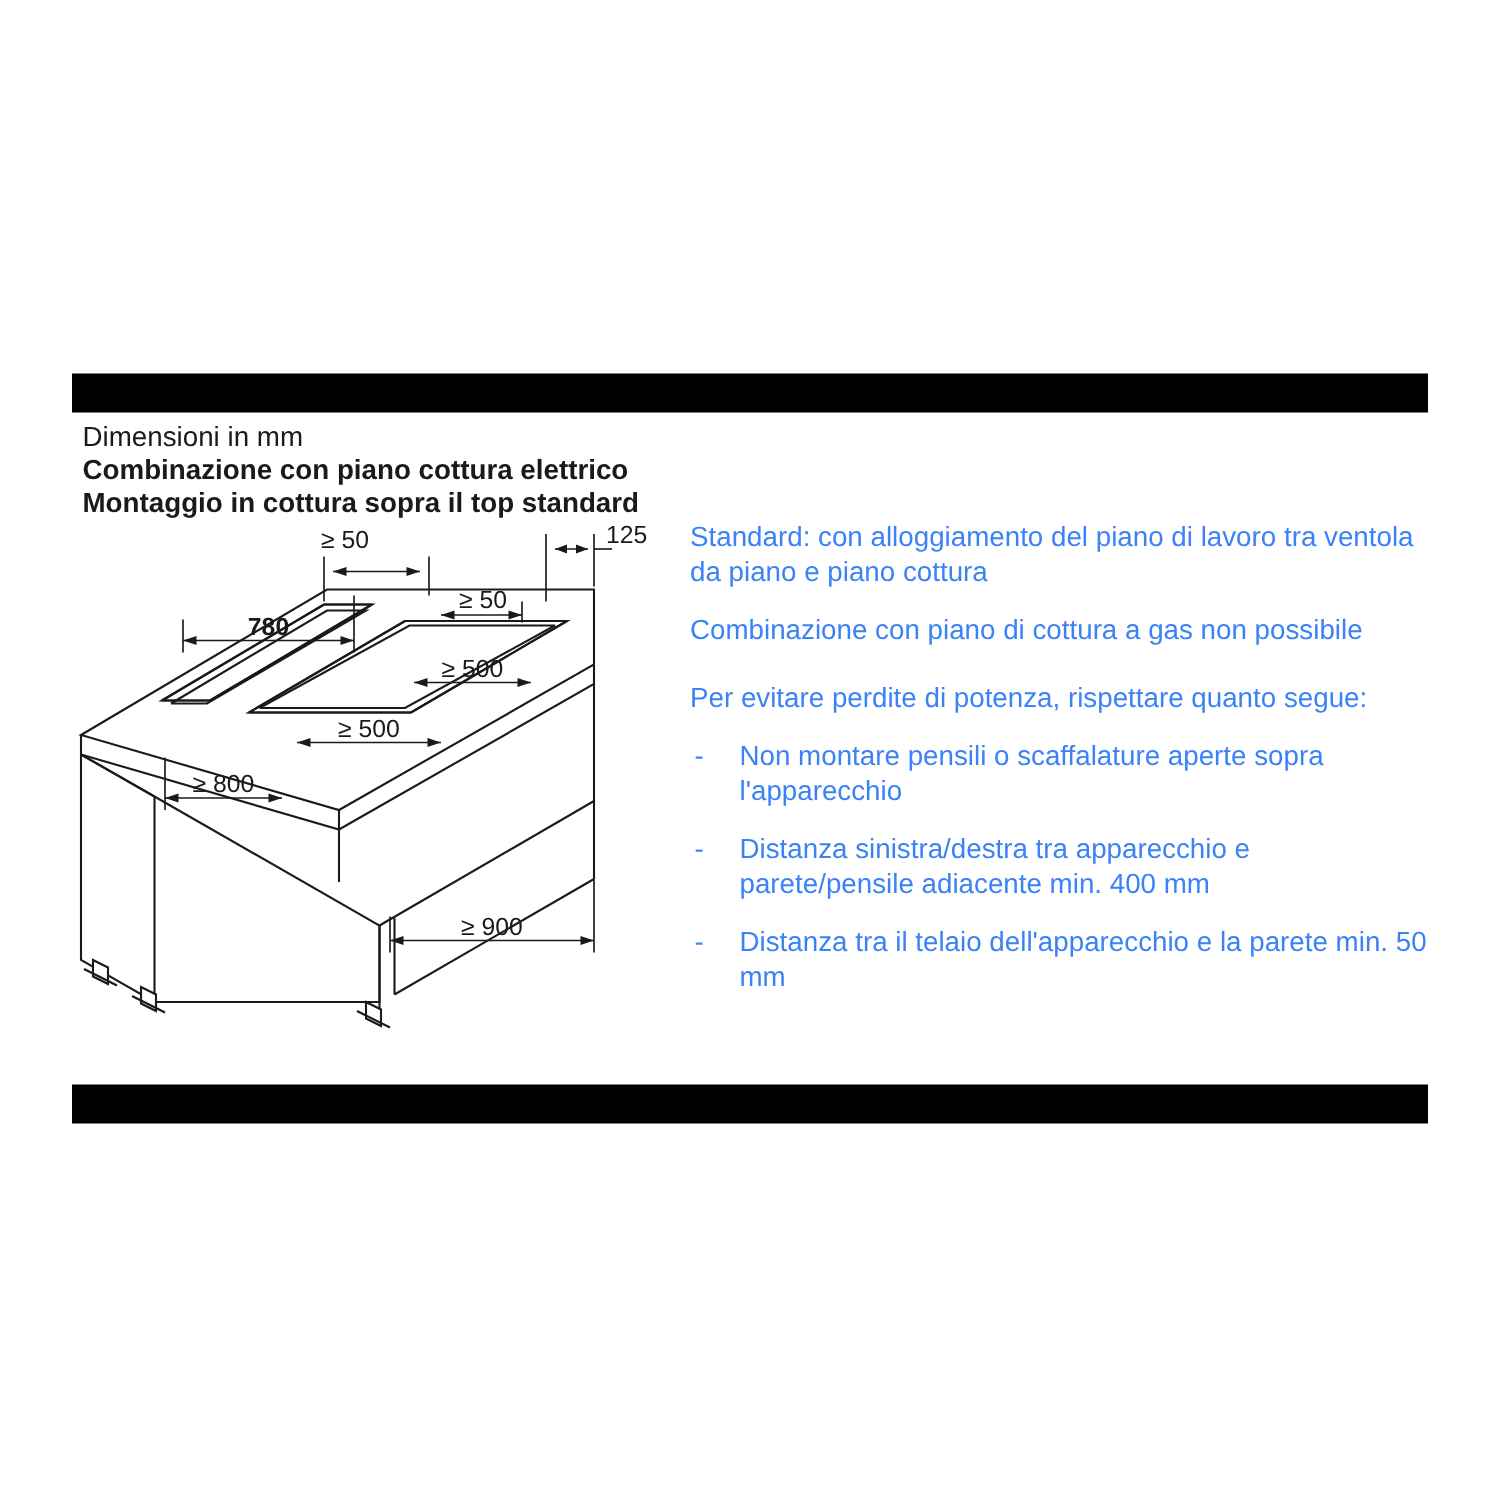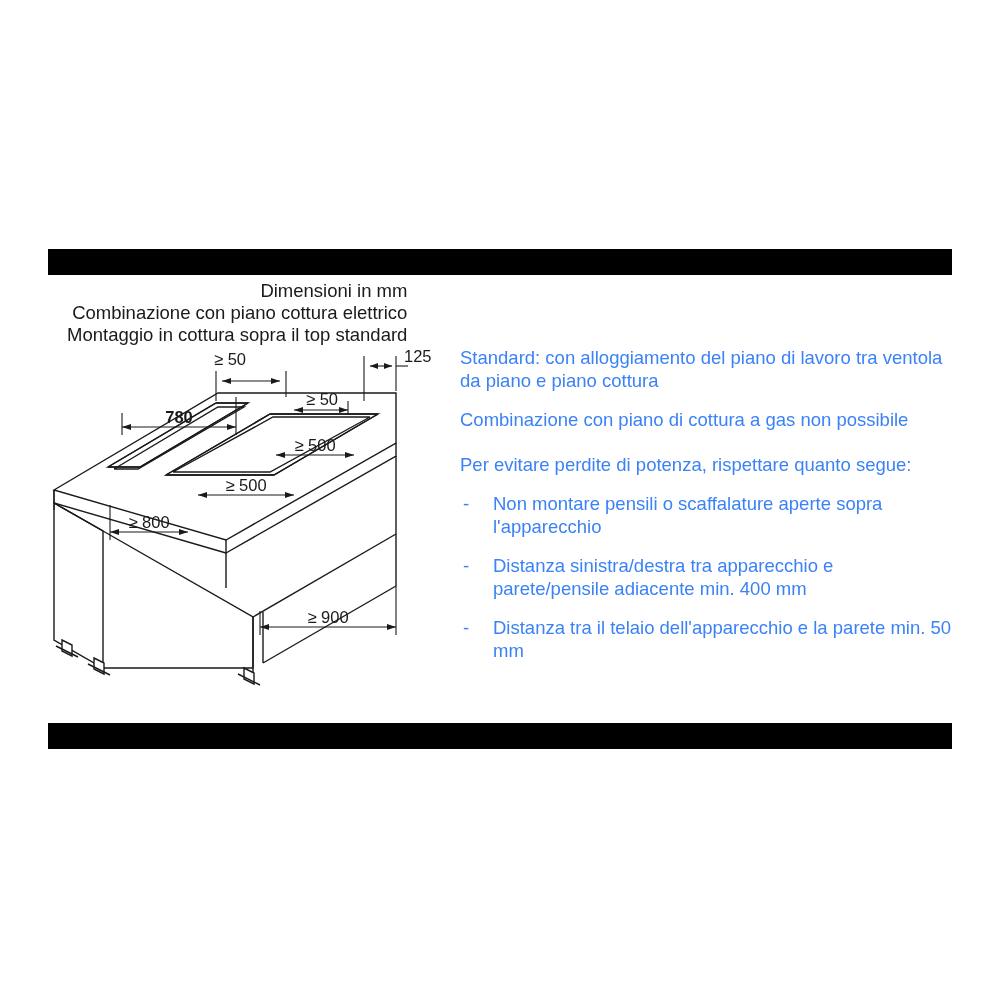--- a/index.html
+++ b/index.html
@@ -35,27 +35,26 @@
     height: 448px;
   }
 
   .hdr-line {
     font-size: 18.5px;
     color: #1a1a1a;
     line-height: 22px;
     white-space: nowrap;
   }
   .hdr-line.plain { font-weight: normal; }
-  .hdr-line.bold { font-weight: normal; }
+  .hdr-line.bold { font-weight: bold; }
 
   #header {
     position: absolute;
-    left: 19px;
+    left: 7px;
     top: 5px;
-    text-align: right;
   }
 
   
   #text-col {
     position: absolute;
     left: 412px;
     top: 72px;
     width: 492px;
     font-size: 18.5px;
     color: #3b82f6;

